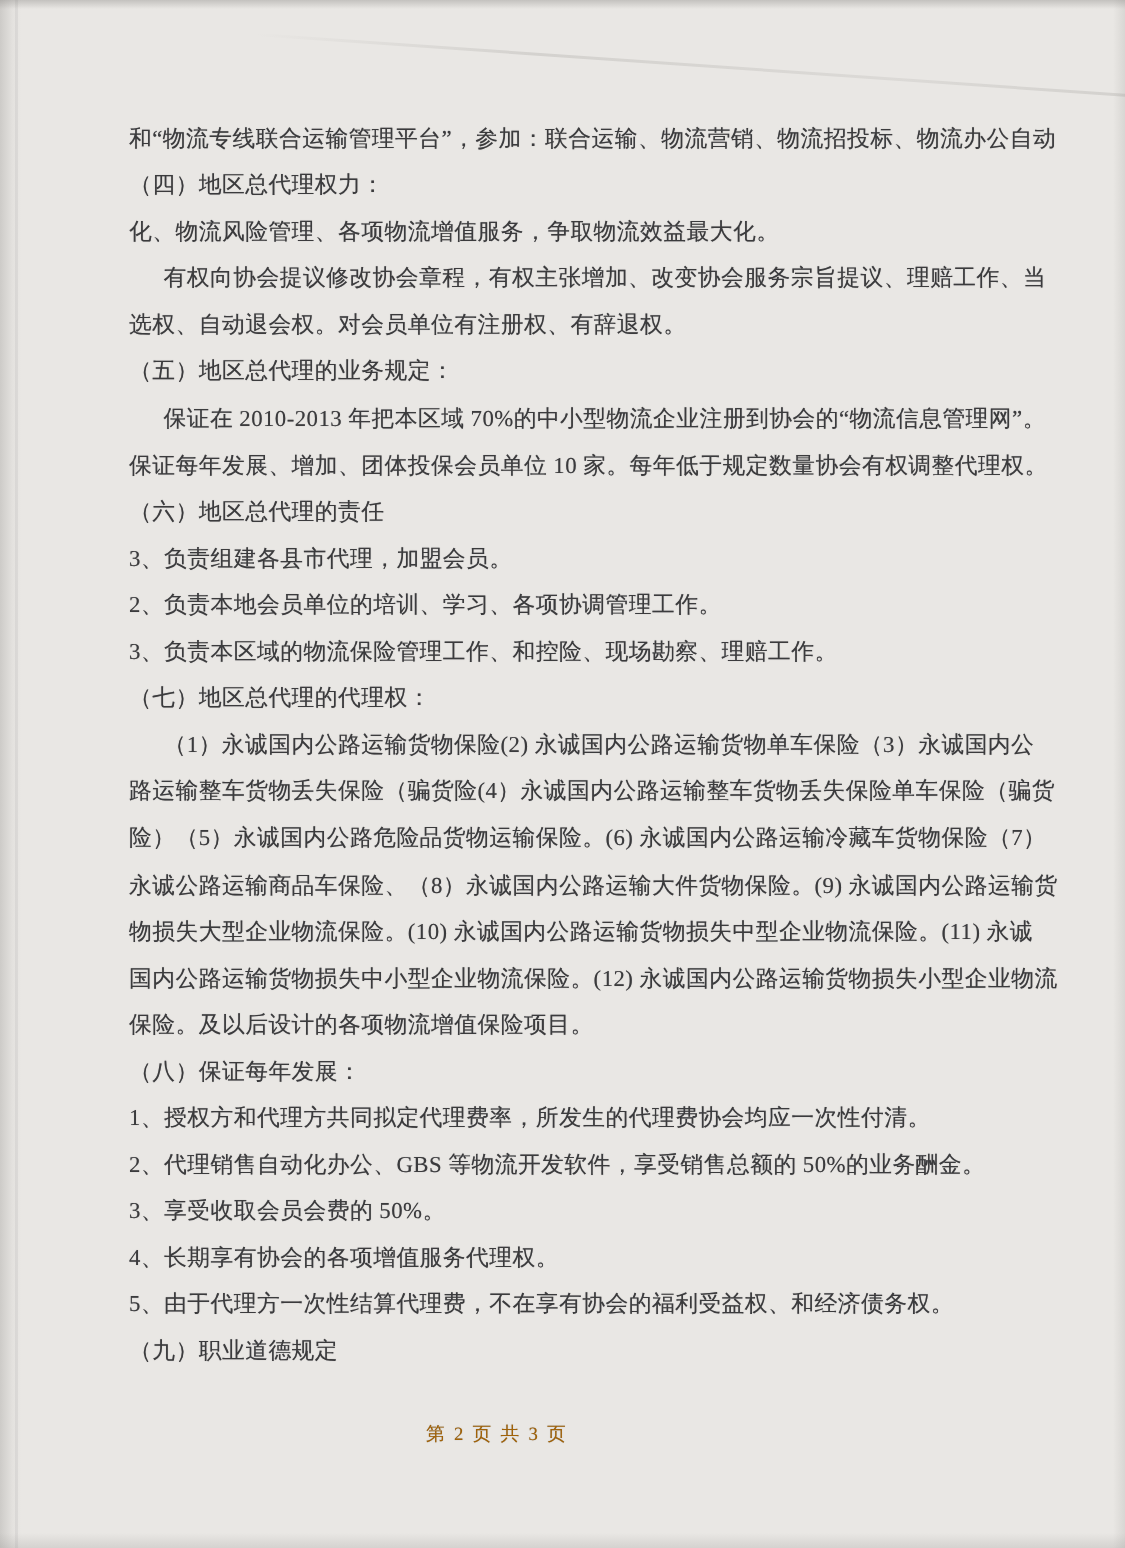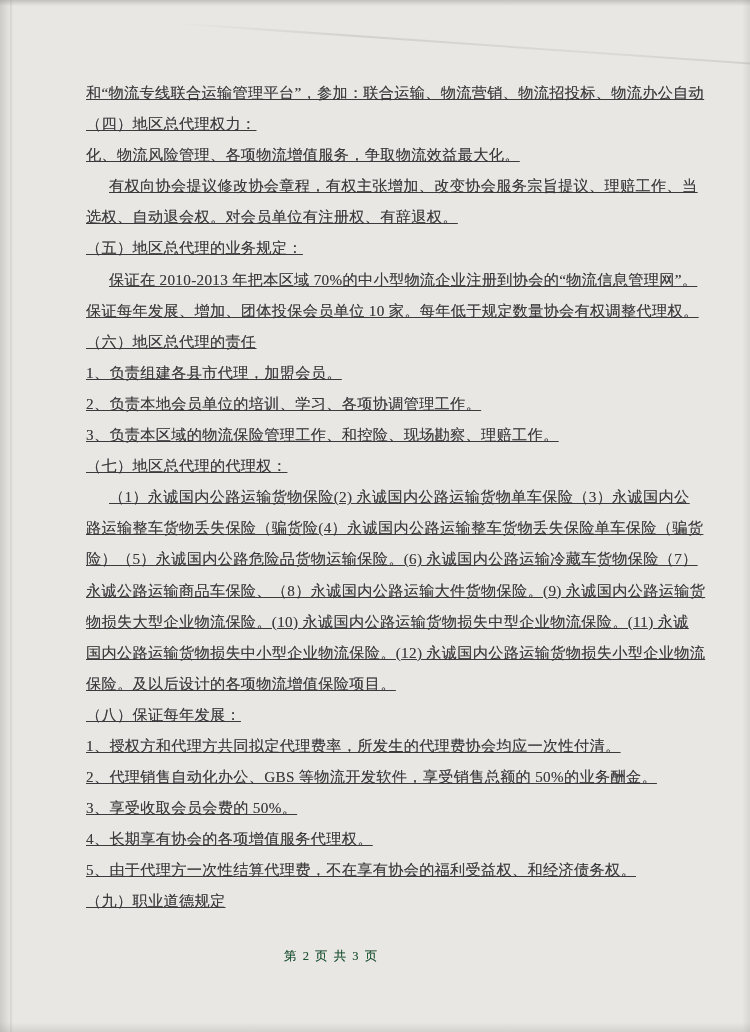--- a/index.html
+++ b/index.html
@@ -73,33 +73,32 @@
     width: 636px;
     color: #3b3b3d;
     font-size: 15.2px;
   }
   .line {
     height: 31.1px;
     line-height: 31.1px;
     white-space: nowrap;
     letter-spacing: 0.3px;
     text-shadow: 0 0 0.5px rgba(70,70,72,0.55);
-    text-decoration: underline;
   }
   .line.indent {
     padding-left: 23px;
   }
 
   .footer {
     position: absolute;
     left: 284px;
     top: 948px;
     font-size: 12.5px;
     letter-spacing: 1.5px;
-    color: #14532d;
+    color: #a16207;
     text-shadow: 0 0 0.5px rgba(70,70,72,0.5);
   }
 </style>
 </head>
 <body>
 
 <div class="page">
   <div class="edge-top"></div>
   <div class="edge-left"></div>
   <div class="crease-vertical"></div>
@@ -110,21 +109,21 @@
   <div class="content">
     <div class="line">和“物流专线联合运输管理平台”，参加：联合运输、物流营销、物流招投标、物流办公自动</div>
     <div class="line">（四）地区总代理权力：</div>
     <div class="line">化、物流风险管理、各项物流增值服务，争取物流效益最大化。</div>
     <div class="line indent">有权向协会提议修改协会章程，有权主张增加、改变协会服务宗旨提议、理赔工作、当</div>
     <div class="line">选权、自动退会权。对会员单位有注册权、有辞退权。</div>
     <div class="line">（五）地区总代理的业务规定：</div>
     <div class="line indent">保证在 2010-2013 年把本区域 70%的中小型物流企业注册到协会的“物流信息管理网”。</div>
     <div class="line">保证每年发展、增加、团体投保会员单位 10 家。每年低于规定数量协会有权调整代理权。</div>
     <div class="line">（六）地区总代理的责任</div>
-    <div class="line">1、负责组建各县市代理，加盟会员。</div>
+    <div class="line">3、负责组建各县市代理，加盟会员。</div>
     <div class="line">2、负责本地会员单位的培训、学习、各项协调管理工作。</div>
     <div class="line">3、负责本区域的物流保险管理工作、和控险、现场勘察、理赔工作。</div>
     <div class="line">（七）地区总代理的代理权：</div>
     <div class="line indent">（1）永诚国内公路运输货物保险(2) 永诚国内公路运输货物单车保险（3）永诚国内公</div>
     <div class="line">路运输整车货物丢失保险（骗货险(4）永诚国内公路运输整车货物丢失保险单车保险（骗货</div>
     <div class="line">险）（5）永诚国内公路危险品货物运输保险。(6) 永诚国内公路运输冷藏车货物保险（7）</div>
     <div class="line">永诚公路运输商品车保险、（8）永诚国内公路运输大件货物保险。(9) 永诚国内公路运输货</div>
     <div class="line">物损失大型企业物流保险。(10) 永诚国内公路运输货物损失中型企业物流保险。(11) 永诚</div>
     <div class="line">国内公路运输货物损失中小型企业物流保险。(12) 永诚国内公路运输货物损失小型企业物流</div>
     <div class="line">保险。及以后设计的各项物流增值保险项目。</div>

